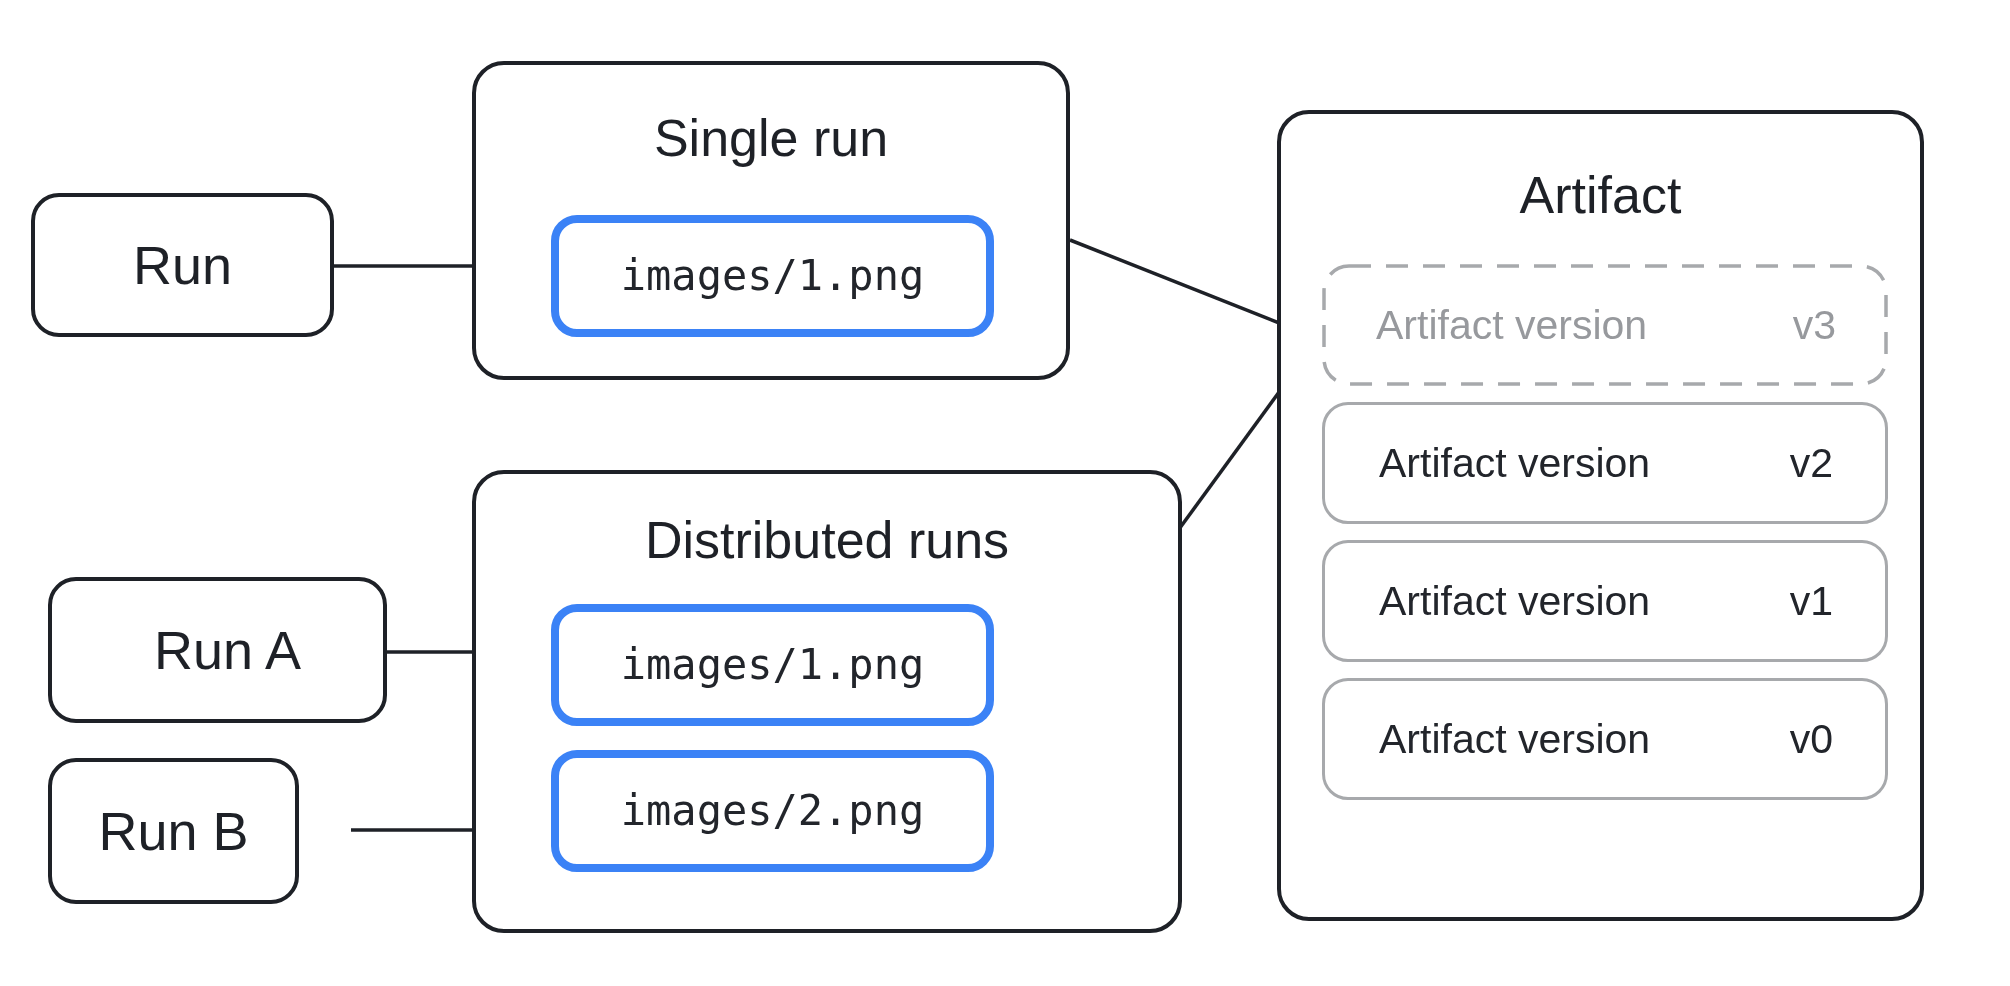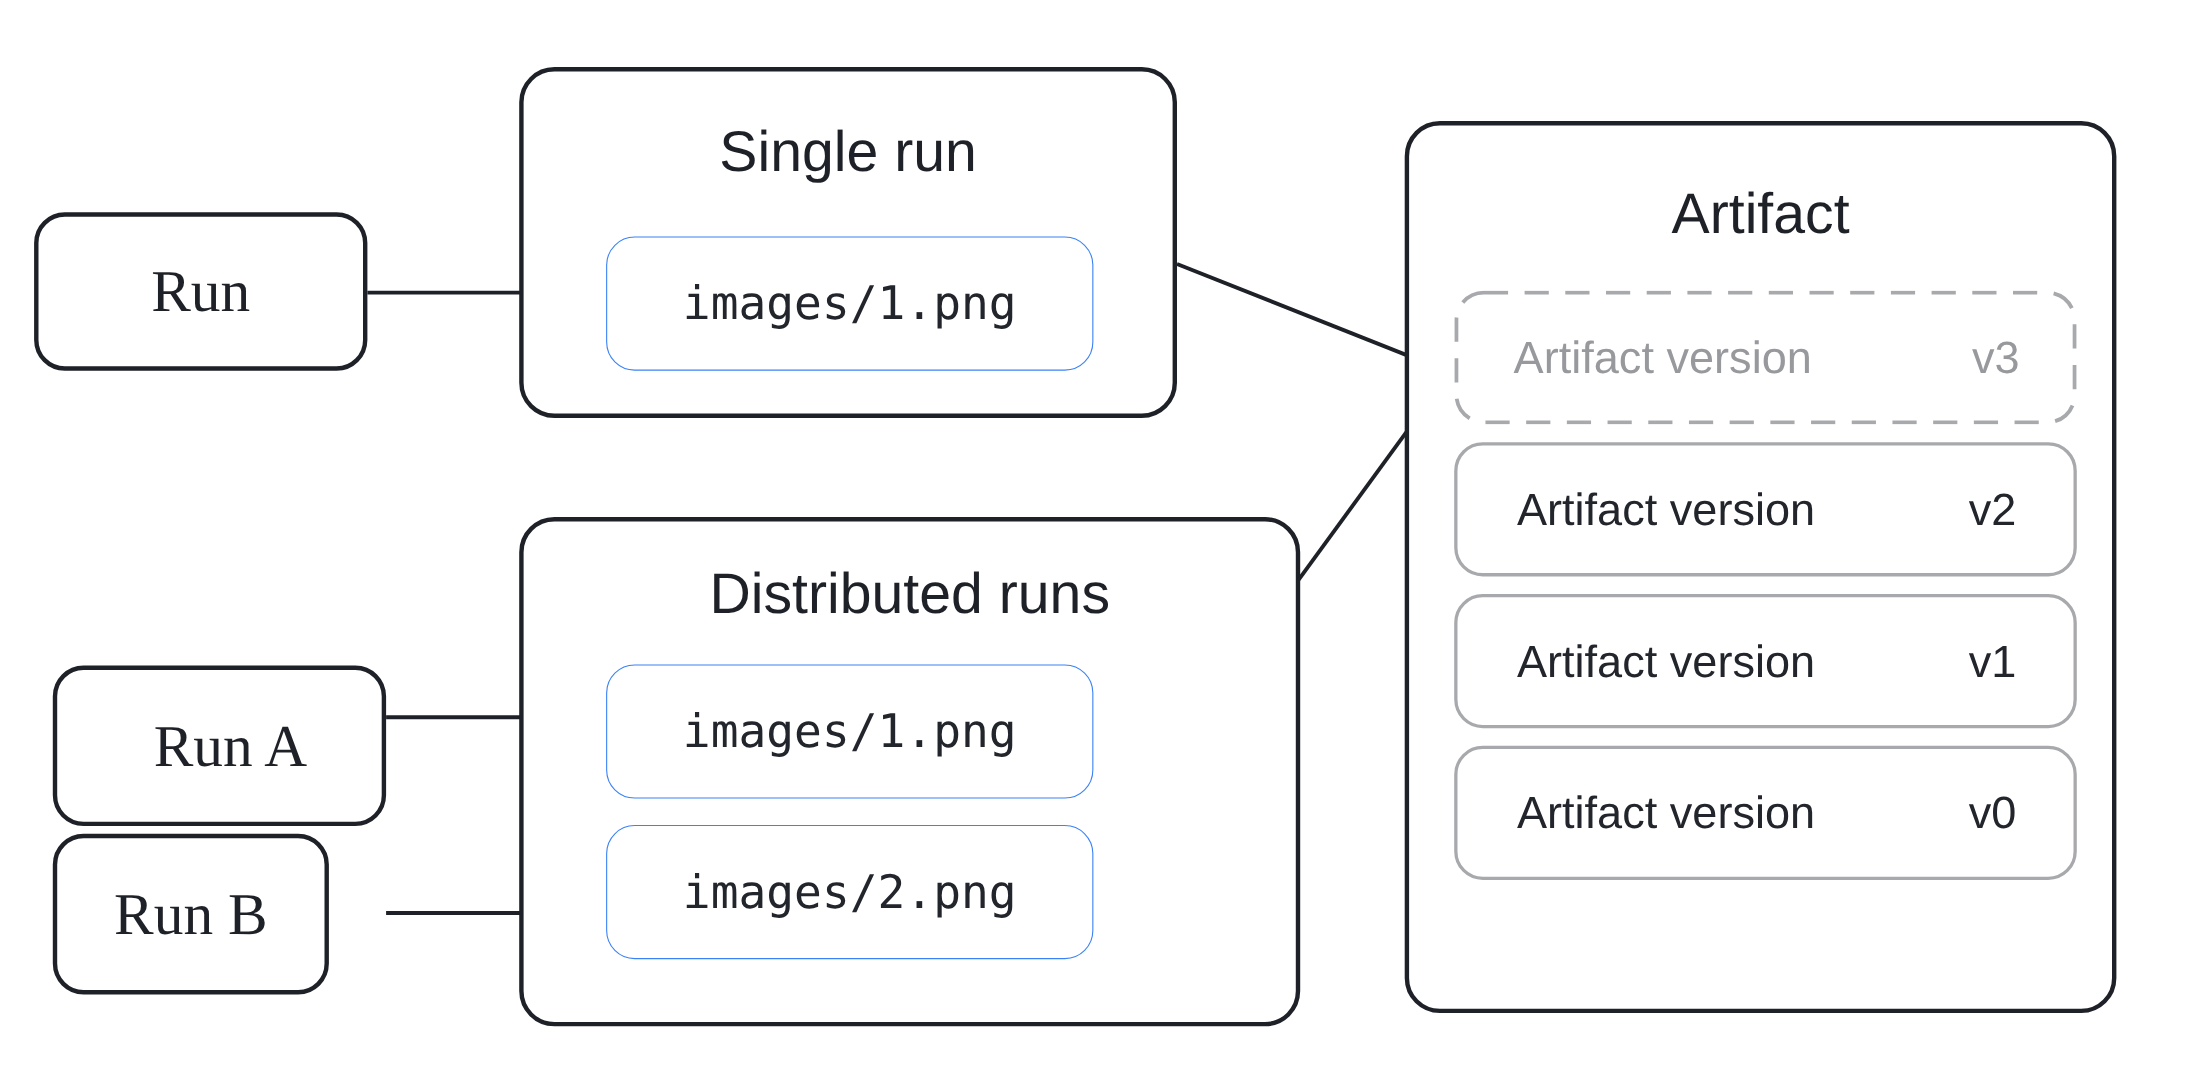--- a/index.html
+++ b/index.html
@@ -22,21 +22,20 @@
     pointer-events: none;
   }
   .node {
     position: absolute;
     background: #ffffff;
     border: 4px solid #1e2127;
     border-radius: 28px;
     display: flex;
     align-items: center;
     justify-content: center;
-    font-family: Liberation Serif, serif;
   }
   .run-label {
     font-size: 54px;
     line-height: 1;
     color: #1e2127;
   }
   .group {
     position: absolute;
     background: #ffffff;
     border: 4px solid #1e2127;
@@ -50,21 +49,21 @@
     font-size: 52px;
     line-height: 1;
     color: #1e2127;
     white-space: nowrap;
   }
   .file-node {
     position: absolute;
     width: 443px;
     height: 122px;
     background: #ffffff;
-    border: 1px solid #3b82f6;
+    border: 8px solid #3b82f6;
     border-radius: 26px;
     display: flex;
     align-items: center;
     justify-content: center;
   }
   .file-label {
     font-family: "DejaVu Sans Mono", "Liberation Mono", monospace;
     font-size: 42px;
     line-height: 1;
     color: #22252b;
@@ -117,21 +116,21 @@
     <line x1="351" y1="652" x2="543" y2="652" stroke="#1e2127" stroke-width="3.5" marker-end="url(#arrowhead)"></line>
     <line x1="351" y1="830" x2="543" y2="830" stroke="#1e2127" stroke-width="3.5" marker-end="url(#arrowhead)"></line>
     <line x1="1070" y1="240" x2="1312" y2="336" stroke="#1e2127" stroke-width="3.5" marker-end="url(#arrowhead)"></line>
     <line x1="1063" y1="688" x2="1312" y2="347" stroke="#1e2127" stroke-width="3.5" marker-end="url(#arrowhead)"></line>
   </svg>
 
   <div class="node" style="left:31px; top:193px; width:303px; height:144px;">
     <span class="run-label">Run</span>
   </div>
 
-  <div class="node" style="left:48px; top:605px; width:303px; height:146px;padding-left:20px;">
+  <div class="node" style="left:48px; top:577px; width:339px; height:146px;padding-left:20px;">
     <span class="run-label">Run A</span>
   </div>
 
   <div class="node" style="left:48px; top:758px; width:251px; height:146px;">
     <span class="run-label">Run B</span>
   </div>
 
   <div class="group" style="left:472px; top:61px; width:598px; height:319px;">
     <div class="group-title" style="top:47px;">Single run</div>
     <div class="file-node" style="left:75px; top:150px;">

